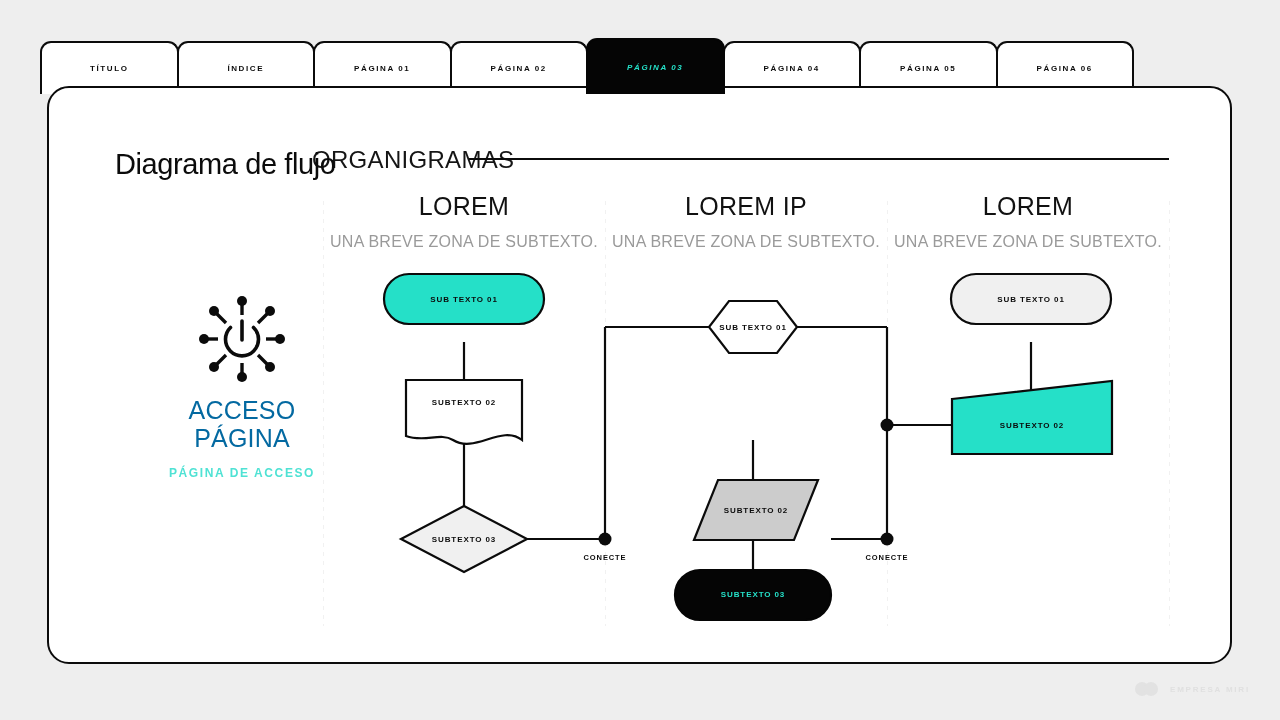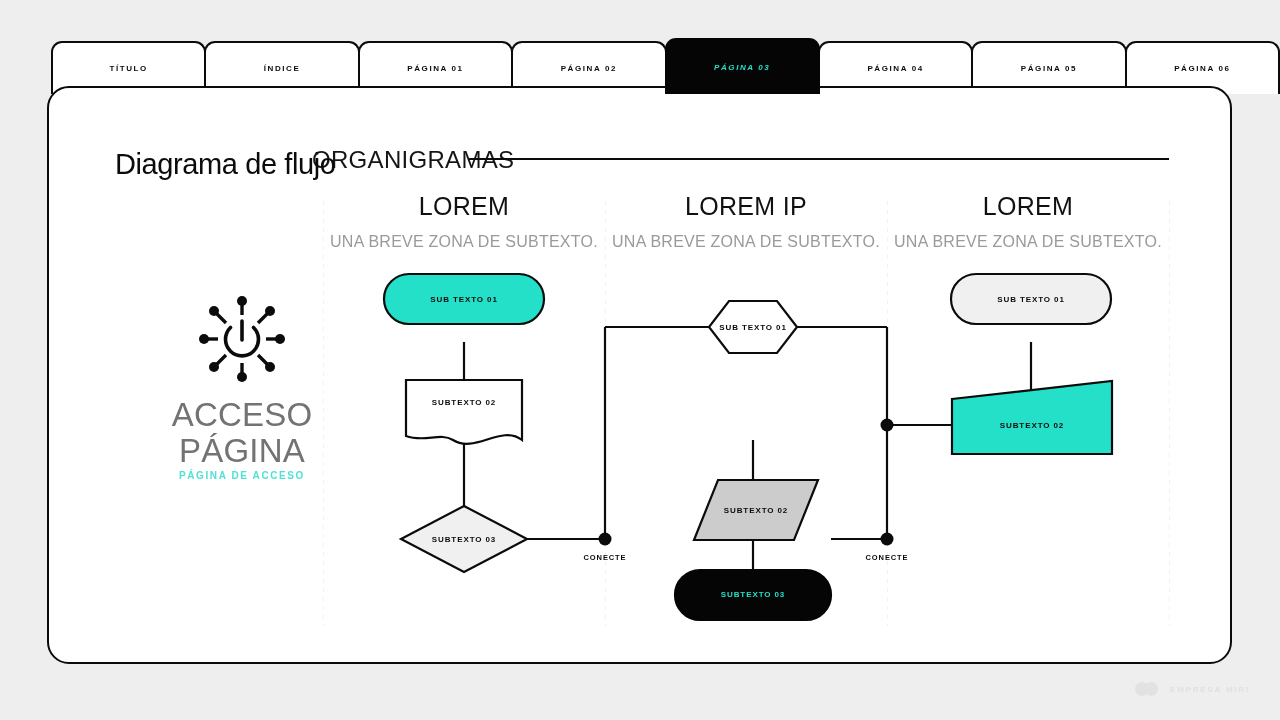--- a/index.html
+++ b/index.html
@@ -6,22 +6,22 @@
   html, body {
     width: 1280px; height: 720px;
     background: #eeeeee;
     font-family: "Liberation Sans", sans-serif;
     overflow: hidden;
   }
   #stage { position: relative; width: 1280px; height: 720px; }
 
   
   .tabbar {
-    position: absolute; left: 51px; top: 38px;
-    width: 1227px; height: 56px;
+    position: absolute; left: 40px; top: 38px;
+    width: 1092px; height: 56px;
     display: flex; align-items: flex-end;
   }
   .tab {
     position: relative;
     flex: 1 1 0;
     height: 53px;
     margin-right: -2px;
     background: #ffffff;
     border: 2px solid #0b0b0b;
     border-bottom: none;
@@ -71,25 +71,26 @@
   .colsep {
     position: absolute; top: 113px; width: 1px; height: 425px;
     background: repeating-linear-gradient(to bottom,#f1f1f1 0 4px,transparent 4px 9px);
   }
 
   
   .access { position: absolute; left: 113px; top: 205px; width: 160px; text-align: center; }
   .access svg { display: block; margin: 0 auto; }
   .access-title {
     margin-top: 12px;
-    font-size: 33px; font-weight: 400; color: #737373;
+    font-size: 25px; font-weight: 400; color: #0369a1;
     line-height: 1.1; letter-spacing: 0.2px;
   }
   .access-sub {
-    font-size: 10px; font-weight: 700; letter-spacing: 1.6px;
+    margin-top: 14px;
+    font-size: 12px; font-weight: 700; letter-spacing: 1.6px;
     color: #4fe2d4;
   }
 
   
   .col { position: absolute; top: 104px; width: 282px; }
   .col-title {
     text-align: center; font-size: 25px; font-weight: 400;
     color: #111111; letter-spacing: 0.3px;
   }
   .col-sub {

